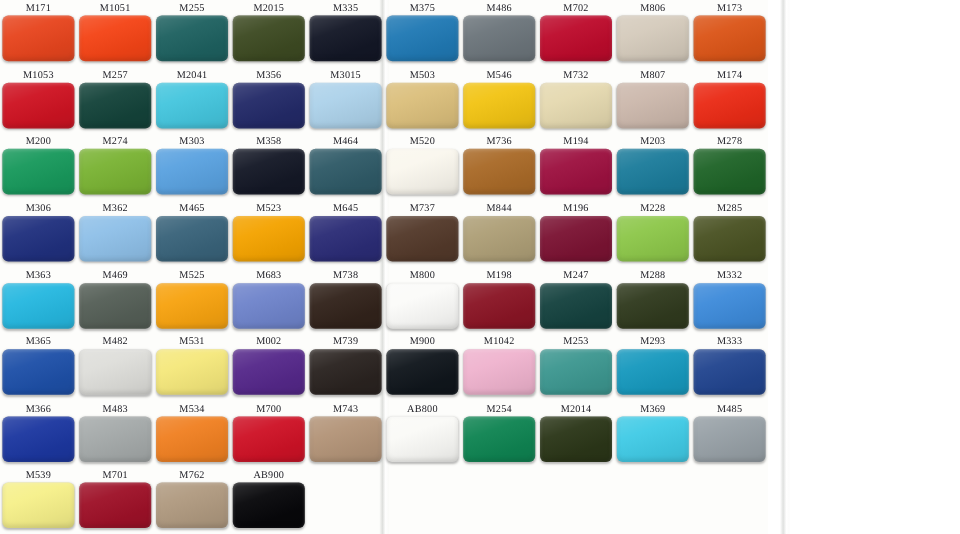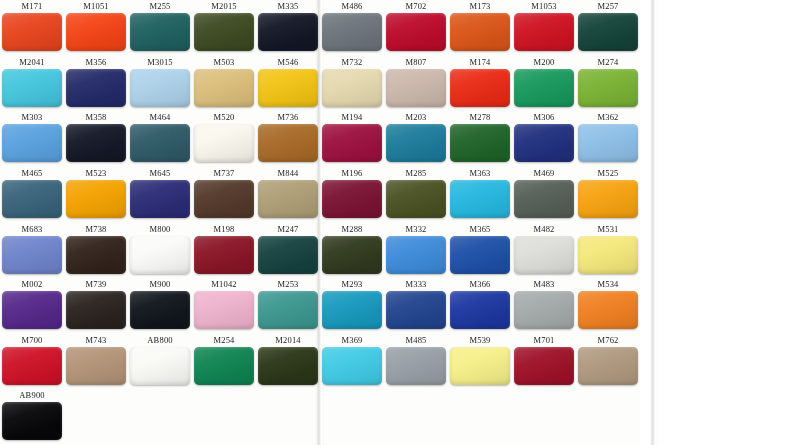--- a/index.html
+++ b/index.html
@@ -107,28 +107,36 @@
       </div>
       <div class="cell">
         <div class="swatch-label">M2015</div>
         <div class="swatch-chip" style="background-color: rgb(61, 74, 34);"></div>
       </div>
       <div class="cell">
         <div class="swatch-label">M335</div>
         <div class="swatch-chip" style="background-color: rgb(19, 23, 38);"></div>
       </div>
       <div class="cell">
+        <div class="swatch-label">M375</div>
+        <div class="swatch-chip" style="background-color: rgb(32, 121, 180);"></div>
+      </div>
+      <div class="cell">
         <div class="swatch-label">M486</div>
         <div class="swatch-chip" style="background-color: rgb(108, 117, 123);"></div>
       </div>
       <div class="cell">
         <div class="swatch-label">M702</div>
         <div class="swatch-chip" style="background-color: rgb(189, 11, 44);"></div>
       </div>
       <div class="cell">
+        <div class="swatch-label">M806</div>
+        <div class="swatch-chip" style="background-color: rgb(213, 203, 188);"></div>
+      </div>
+      <div class="cell">
         <div class="swatch-label">M173</div>
         <div class="swatch-chip" style="background-color: rgb(219, 85, 24);"></div>
       </div>
       <div class="cell">
         <div class="swatch-label">M1053</div>
         <div class="swatch-chip" style="background-color: rgb(206, 19, 34);"></div>
       </div>
       <div class="cell">
         <div class="swatch-label">M257</div>
         <div class="swatch-chip" style="background-color: rgb(20, 67, 58);"></div>
@@ -231,20 +239,24 @@
       </div>
       <div class="cell">
         <div class="swatch-label">M844</div>
         <div class="swatch-chip" style="background-color: rgb(174, 159, 119);"></div>
       </div>
       <div class="cell">
         <div class="swatch-label">M196</div>
         <div class="swatch-chip" style="background-color: rgb(123, 19, 51);"></div>
       </div>
       <div class="cell">
+        <div class="swatch-label">M228</div>
+        <div class="swatch-chip" style="background-color: rgb(141, 199, 74);"></div>
+      </div>
+      <div class="cell">
         <div class="swatch-label">M285</div>
         <div class="swatch-chip" style="background-color: rgb(74, 82, 35);"></div>
       </div>
       <div class="cell">
         <div class="swatch-label">M363</div>
         <div class="swatch-chip" style="background-color: rgb(38, 184, 224);"></div>
       </div>
       <div class="cell">
         <div class="swatch-label">M469</div>
         <div class="swatch-chip" style="background-color: rgb(85, 95, 87);"></div>

